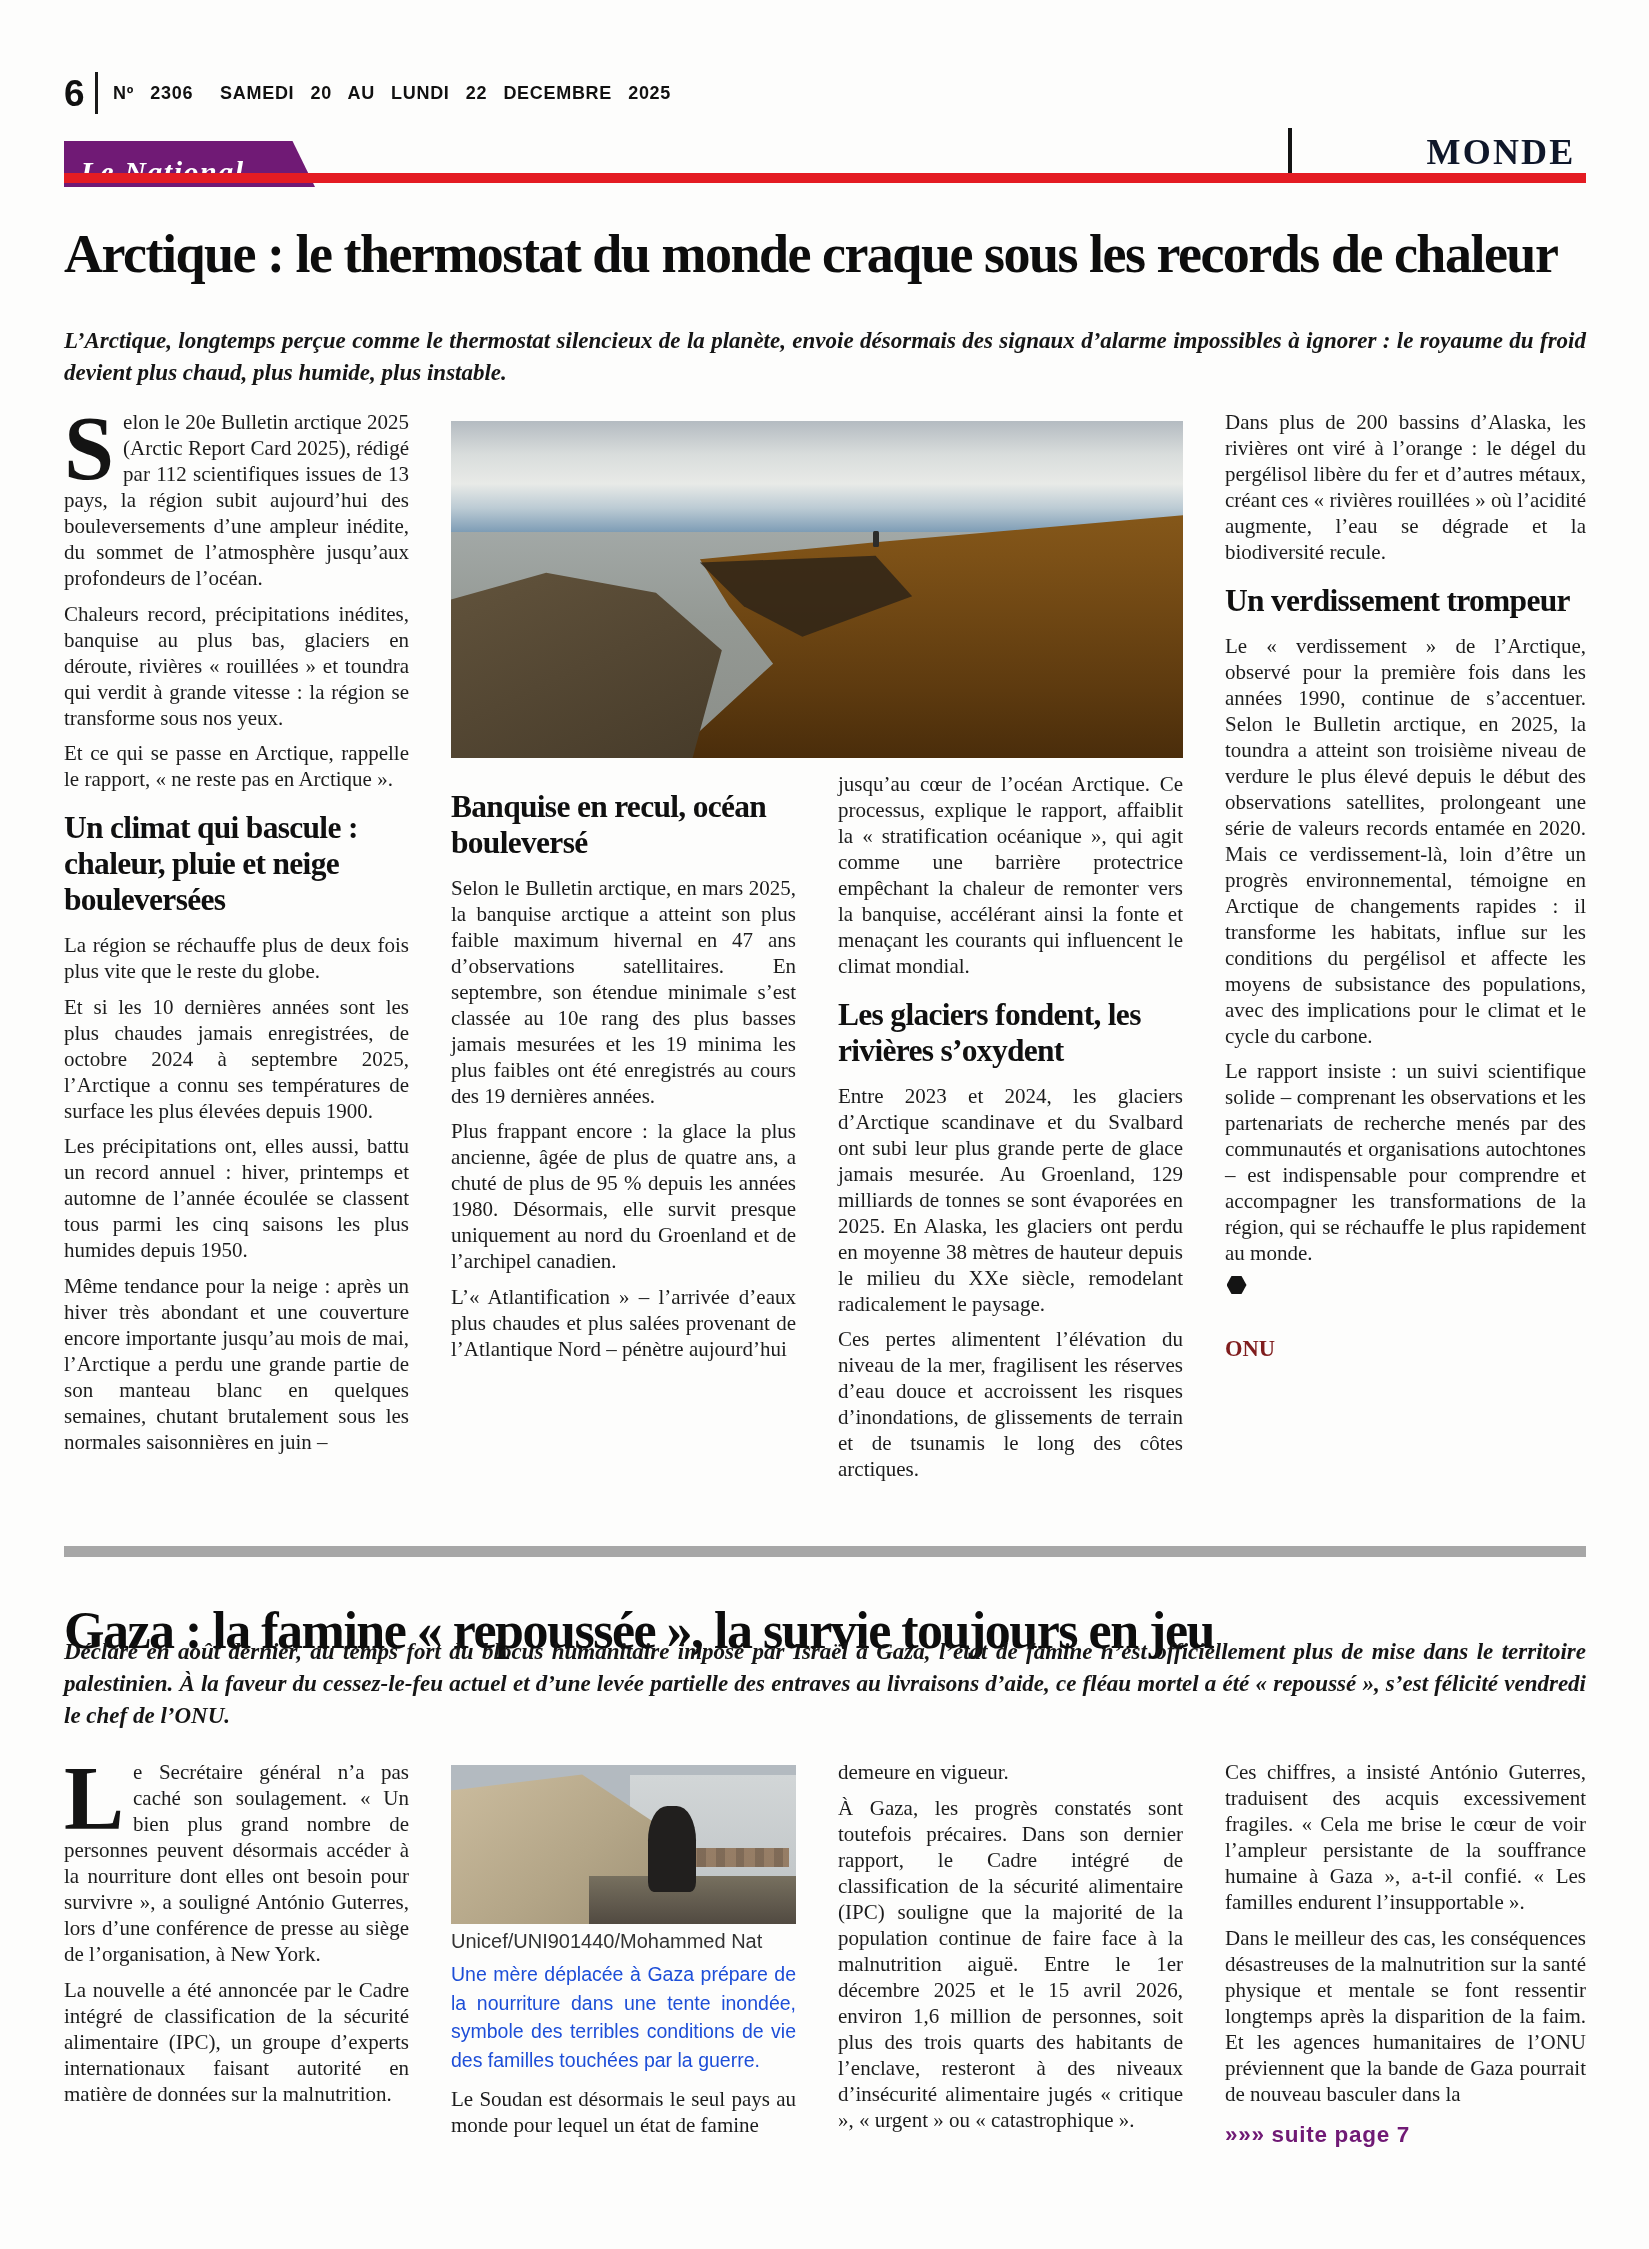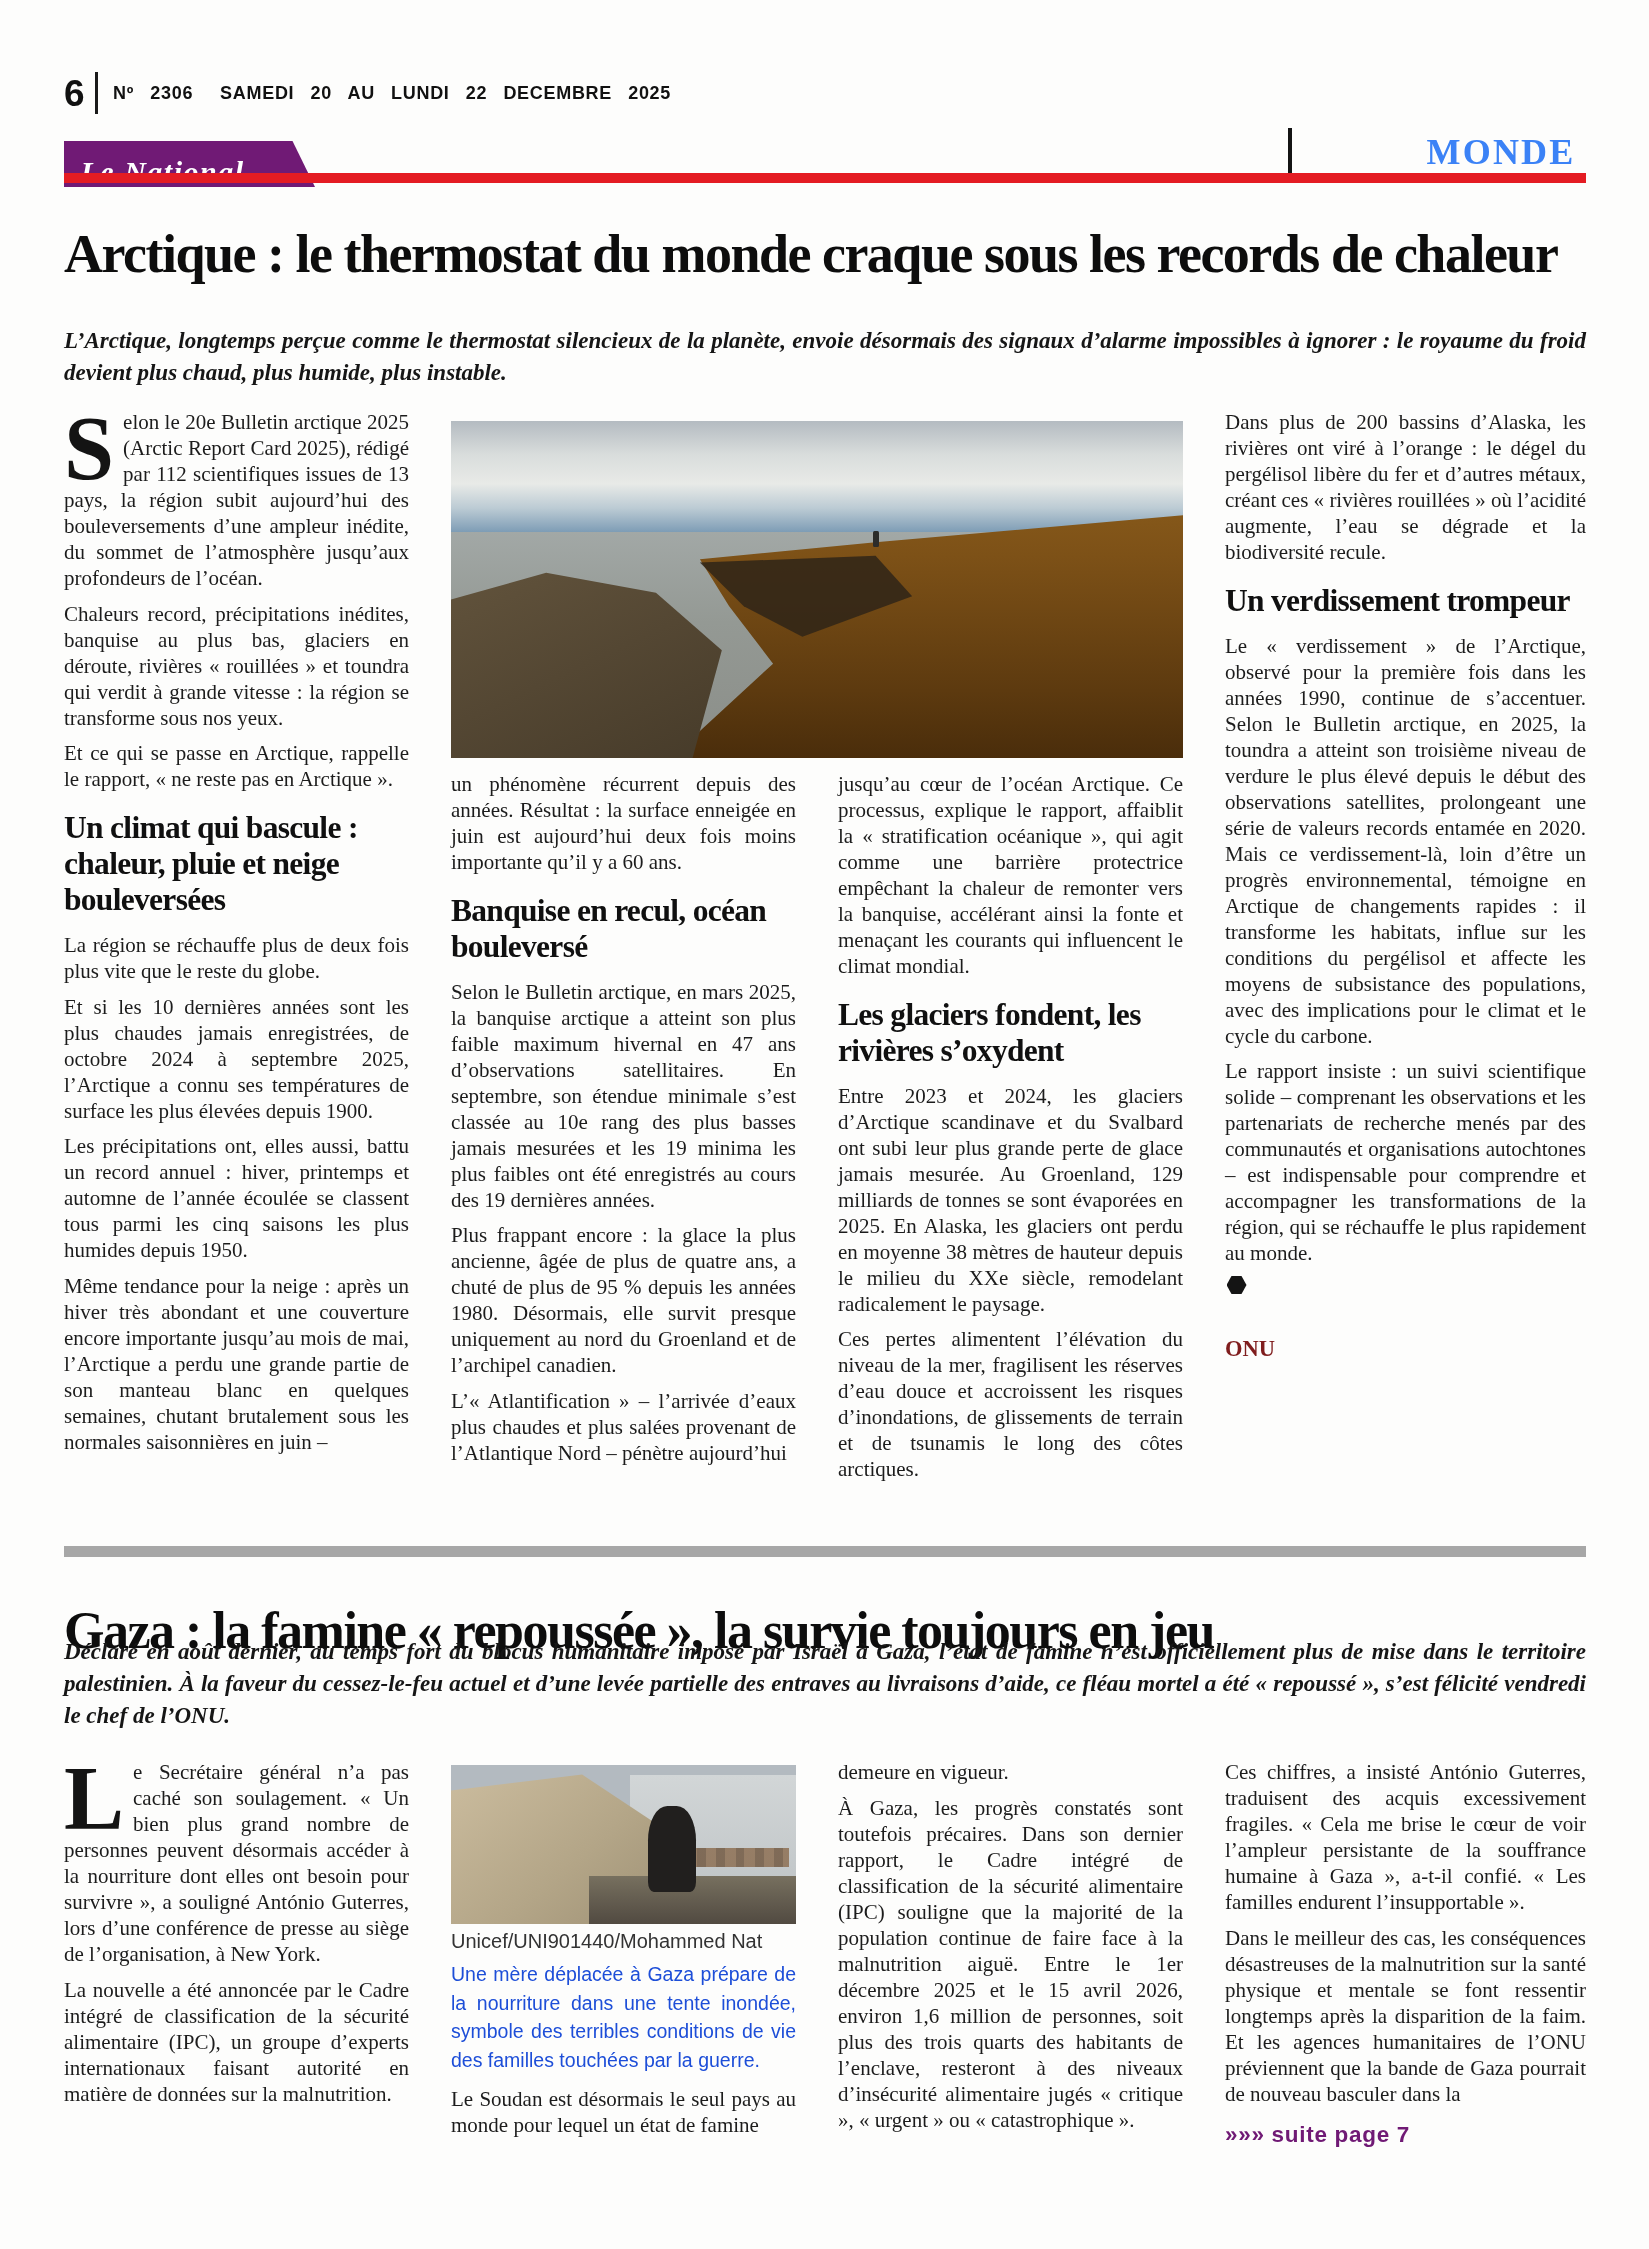--- a/index.html
+++ b/index.html
@@ -11,21 +11,21 @@
   .header-vbar{display:inline-block;width:3px;height:42px;background:#1a1a1a;margin:0 15px 0 10.5px;}
   .issue-meta{font:bold 18px/21px "Liberation Sans",sans-serif;color:#111;letter-spacing:0.7px;word-spacing:10.5px;}
   .issue-meta .issue-no{margin-right:27px;margin-top:20px;}
 
   
   .banner{position:absolute;top:126px;left:64px;width:1522px;height:57px;}
   .masthead-block{position:absolute;left:0;top:15px;width:251px;height:46px;background:#701a75;clip-path:polygon(0 0,calc(100% - 22.5px) 0,100% 100%,0 100%);display:flex;align-items:flex-end;}
   .masthead-label{font:bold italic 30px/30px "Liberation Serif",serif;color:#fff;padding-left:16.5px;letter-spacing:1.5px;}
   .banner-rule{position:absolute;left:0;bottom:0;width:100%;height:9.7px;background:#e41c23;}
   .section-vbar{position:absolute;left:1224px;top:1.5px;width:3.7px;height:45px;background:#141414;}
-  .section-label{position:absolute;right:10.5px;bottom:12.7px;font:bold 36px/36px "Liberation Serif",serif;color:#3b82f6;letter-spacing:2.2px;}
+  .section-label{position:absolute;right:10.5px;bottom:12.7px;font:bold 36px/36px "Liberation Serif",serif;color:#0f172a;letter-spacing:2.2px;}
 
   
   .headline{position:absolute;left:64px;width:1522px;font:bold 54px/63px "Liberation Serif",serif;color:#0d0d0d;letter-spacing:-1.5px;}
   .headline.arctic{top:187px;}
   .headline.gaza{top:1564px;font-size:52px;}
   .standfirst{position:absolute;left:64px;width:1522px;font:bold italic 23px/32px "Liberation Serif",serif;color:#161616;text-align:justify;}
   .standfirst.arctic{top:325px;font-family:Liberation Serif, serif;}
   .standfirst.gaza{top:1636px;}
 
   
@@ -109,21 +109,20 @@
     <p>Chaleurs record, précipitations inédites, banquise au plus bas, glaciers en déroute, rivières « rouillées » et toundra qui verdit à grande vitesse : la région se transforme sous nos yeux.</p>
     <p>Et ce qui se passe en Arctique, rappelle le rapport, « ne reste pas en Arctique ».</p>
     <h2 class="subhead">Un climat qui bascule : chaleur, pluie et neige bouleversées</h2>
     <p>La région se réchauffe plus de deux fois plus vite que le reste du globe.</p>
     <p>Et si les 10 dernières années sont les plus chaudes jamais enregistrées, de octobre 2024 à septembre 2025, l’Arctique a connu ses températures de surface les plus élevées depuis 1900.</p>
     <p>Les précipitations ont, elles aussi, battu un record annuel : hiver, printemps et automne de l’année écoulée se classent tous parmi les cinq saisons les plus humides depuis 1950.</p>
     <p>Même tendance pour la neige : après un hiver très abondant et une couverture encore importante jusqu’au mois de mai, l’Arctique a perdu une grande partie de son manteau blanc en quelques semaines, chutant brutalement sous les normales saisonnières en juin –</p>
   </div>
 
   <div class="col" id="a-col2">
-    <p>un phénomène récurrent depuis des années. Résultat : la surface enneigée en juin est aujourd’hui deux fois moins importante qu’il y a 60 ans.</p>
     <h2 class="subhead">Banquise en recul, océan bouleversé</h2>
     <p>Selon le Bulletin arctique, en mars 2025, la banquise arctique a atteint son plus faible maximum hivernal en 47 ans d’observations satellitaires. En septembre, son étendue minimale s’est classée au 10e rang des plus basses jamais mesurées et les 19 minima les plus faibles ont été enregistrés au cours des 19 dernières années.</p>
     <p>Plus frappant encore : la glace la plus ancienne, âgée de plus de quatre ans, a chuté de plus de 95 % depuis les années 1980. Désormais, elle survit presque uniquement au nord du Groenland et de l’archipel canadien.</p>
     <p>L’« Atlantification » – l’arrivée d’eaux plus chaudes et plus salées provenant de l’Atlantique Nord – pénètre aujourd’hui</p>
   </div>
 
   <div class="col" id="a-col3">
     <p>jusqu’au cœur de l’océan Arctique. Ce processus, explique le rapport, affaiblit la « stratification océanique », qui agit comme une barrière protectrice empêchant la chaleur de remonter vers la banquise, accélérant ainsi la fonte et menaçant les courants qui influencent le climat mondial.</p>
     <h2 class="subhead">Les glaciers fondent, les rivières s’oxydent</h2>
     <p>Entre 2023 et 2024, les glaciers d’Arctique scandinave et du Svalbard ont subi leur plus grande perte de glace jamais mesurée. Au Groenland, 129 milliards de tonnes se sont évaporées en 2025. En Alaska, les glaciers ont perdu en moyenne 38 mètres de hauteur depuis le milieu du XXe siècle, remodelant radicalement le paysage.</p>

